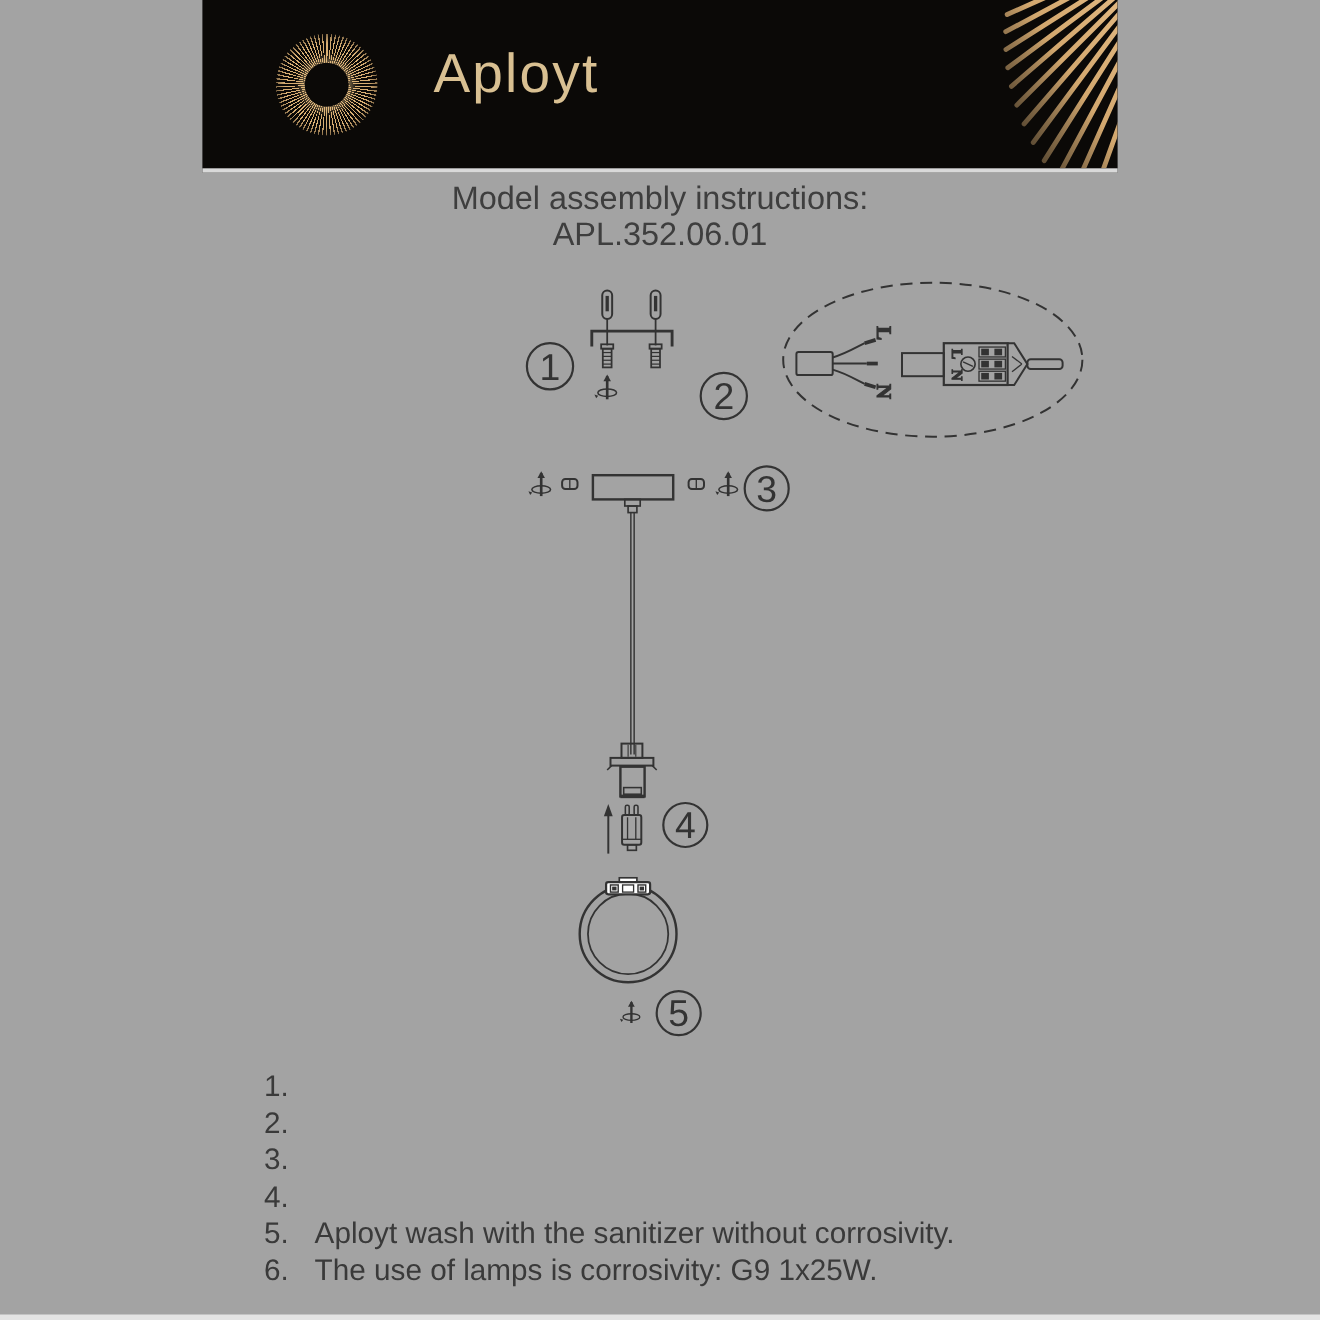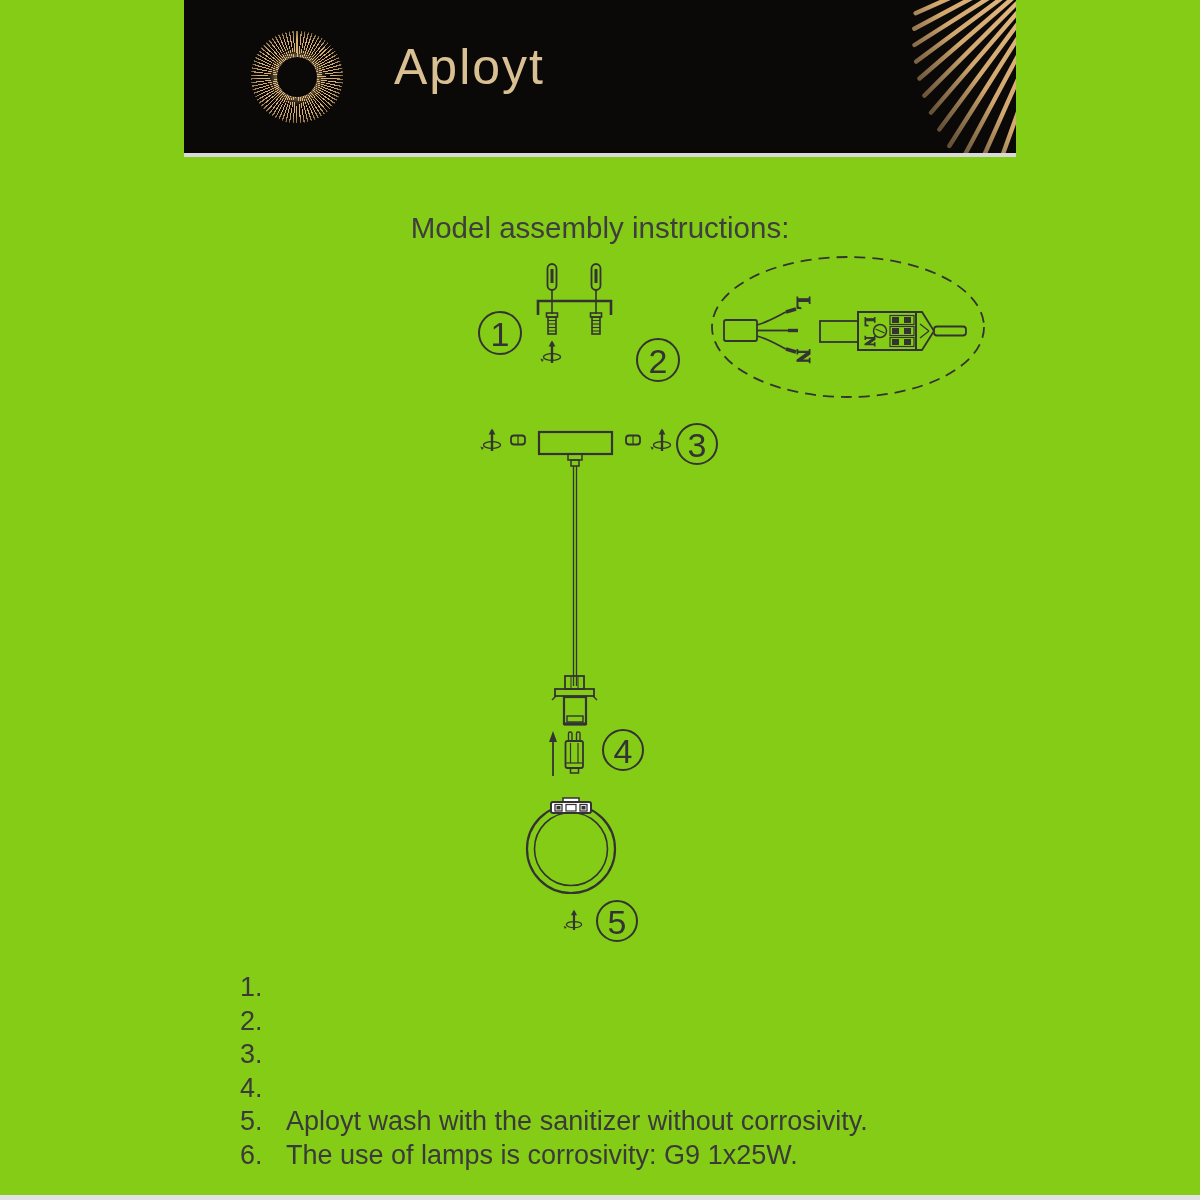--- a/index.html
+++ b/index.html
@@ -1,34 +1,34 @@
 <!DOCTYPE html>
 <html><head>
 <meta charset="utf-8">
 <style>
   html,body{margin:0;padding:0;background:#fff;}
-  .page{position:relative;width:1200px;height:1200px;background:#84cc16;overflow:hidden;
+  .page{position:relative;width:1200px;height:1200px;background:#a3a3a3;overflow:hidden;
         font-family:"Liberation Sans",sans-serif;}
 
   
   .banner{position:absolute;left:184px;top:0;width:832px;height:153px;
           background:#0b0907;overflow:hidden;border-bottom:4px solid #d9d9d9;}
   .sunburst{position:absolute;left:67px;top:31px;width:92px;height:92px;border-radius:50%;
             background:repeating-conic-gradient(rgba(228,184,122,0.95) 0deg 1.6deg, rgba(11,9,7,0) 1.6deg 4.6deg);}
   .sunburst::before{content:"";position:absolute;inset:0;border-radius:50%;
             background:radial-gradient(circle, rgba(11,9,7,0) 0 58%, rgba(11,9,7,0.55) 76%, #0b0907 96%);}
   .sunburst-core{position:absolute;inset:26px;border-radius:50%;background:#0b0907;
             box-shadow:0 0 9px 3px rgba(238,200,140,0.65);}
   .brand{position:absolute;left:210px;top:42px;font-size:50px;font-weight:300;
          color:#d9c092;letter-spacing:2px;line-height:1;}
   .rays{position:absolute;left:0;top:0;width:832px;height:153px;}
 
   
   .title{position:absolute;left:0;top:164px;width:1200px;text-align:center;
-         color:#3e3e3e;font-size:29.5px;font-weight:500;line-height:33px;margin-top:47px;}
+         color:#3e3e3e;font-size:29.5px;font-weight:500;line-height:33px;}
 
   
   .diagram{position:absolute;left:0;top:0;width:1200px;height:1200px;}
   .diagram text.stepnum{font-family:"Liberation Sans",sans-serif;font-size:34px;font-weight:400;fill:#333;}
   .diagram text.wirelabel{font-family:"Liberation Serif",serif;font-size:19px;font-weight:700;fill:#333;}
   .diagram text.wirelabel-sm{font-family:"Liberation Serif",serif;font-size:14px;font-weight:700;fill:#333;}
 
   
   .instructions{position:absolute;left:240px;top:971px;width:780px;
                 color:#3a3a3a;font-size:27px;line-height:33.6px;}
@@ -69,20 +69,21 @@
         <line x1="896" y1="-60" x2="805.2" y2="192.2"></line>
         <line x1="896" y1="-60" x2="821.7" y2="205.9"></line>
         <line x1="896" y1="-60" x2="841.8" y2="218.8"></line>
         <line x1="896" y1="-60" x2="865.5" y2="230.0"></line>
       </g>
     </svg>
   </header>
 
   <div class="title">
     <div>Model assembly instructions:</div>
+    <div>APL.352.06.01</div>
   </div>
 
   <svg class="diagram" viewBox="0 0 1200 1200">
     <defs>
       <g id="rot-screw" stroke="#333" fill="none">
         <line x1="0" y1="-11" x2="0" y2="10" stroke-width="2.4"></line>
         <path d="M -3.4,-6.5 L 0,-12.5 L 3.4,-6.5 Z" fill="#333" stroke="none"></path>
         <ellipse cx="0" cy="4" rx="8.5" ry="3.4" stroke-width="1.4"></ellipse>
         <path d="M -8.2,6.8 l -3.4,-1.2 l 1.6,3.4 z" fill="#333" stroke="none"></path>
       </g>

